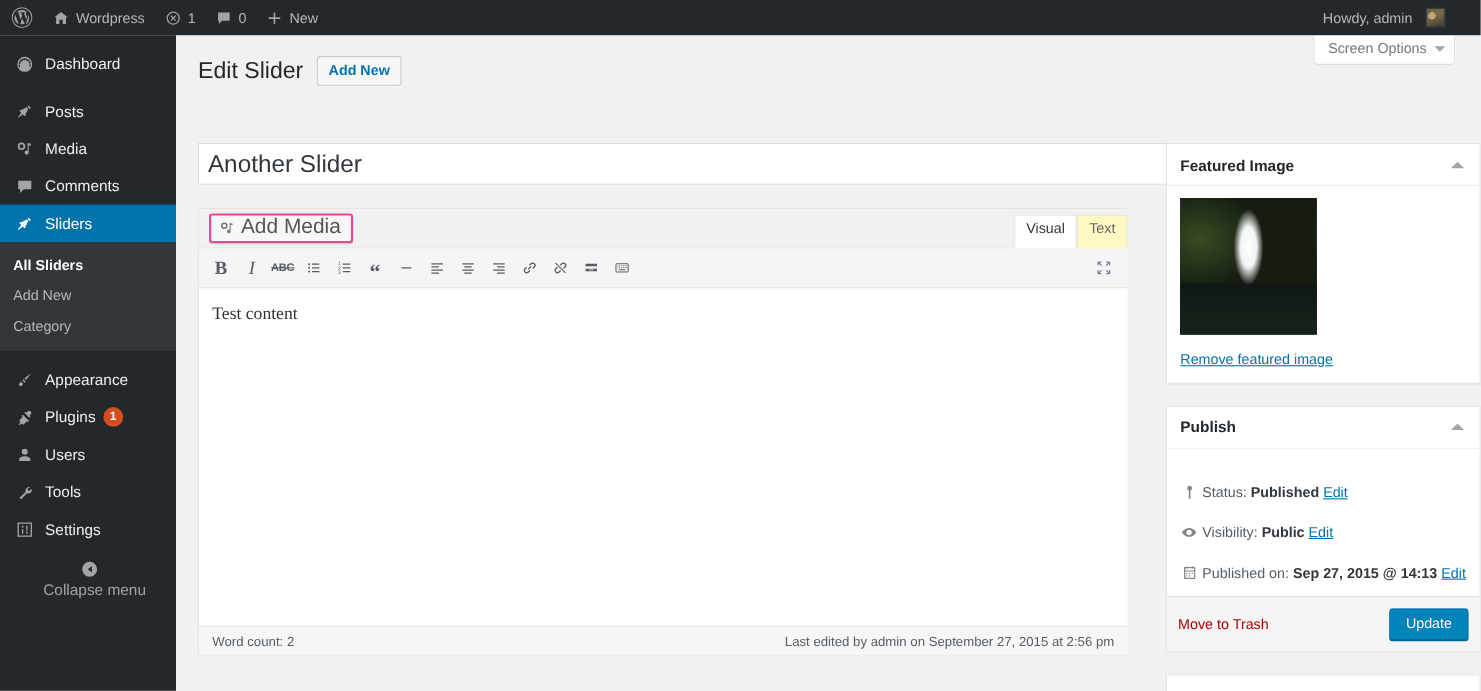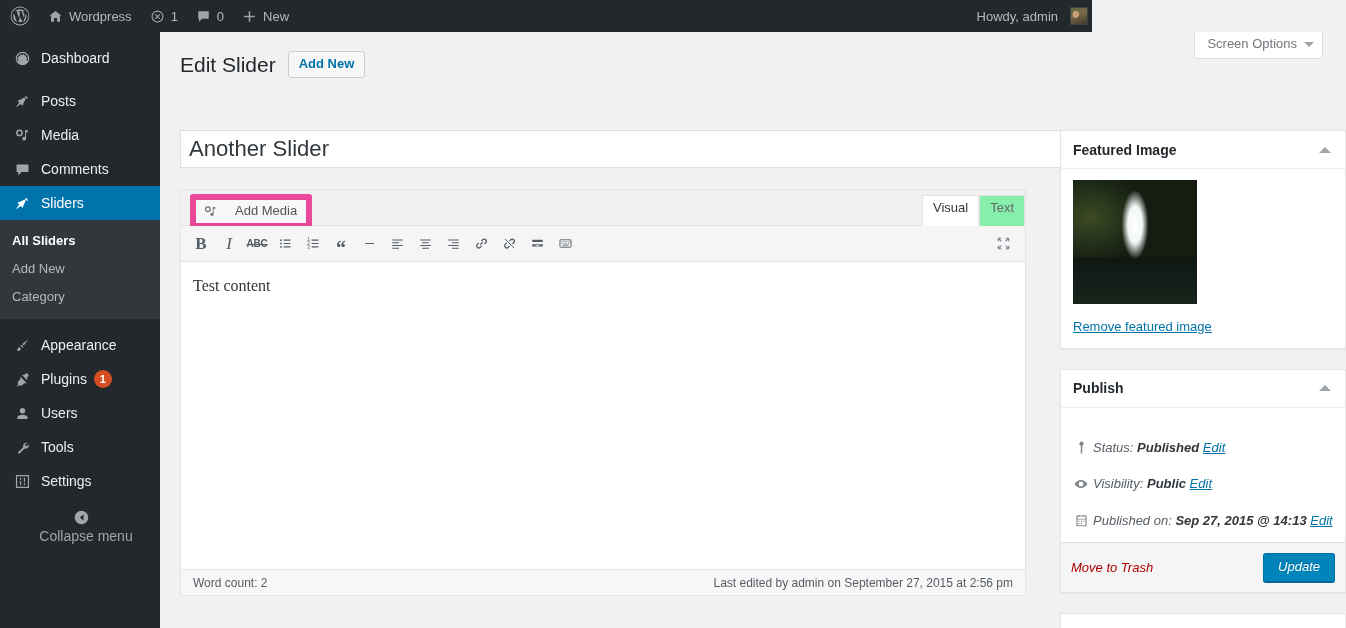--- a/index.html
+++ b/index.html
@@ -9,21 +9,21 @@
     overflow: hidden;
     background: #f1f1f1;
     font-family: "Liberation Sans", sans-serif;
     font-size: 13px;
     color: #444;
   }
 
   
   #adminbar {
     position: absolute; top: 0; left: 0;
-    width: 1092px; height: 32px;
+    width: 1346px; height: 32px;
     background: #23282d;
     color: #b4b9be;
     font-size: 13px;
     display: flex; align-items: flex-end;
     z-index: 50;
   }
   .ab-item {
     height: 32px; display: flex; align-items: center;
     padding: 0 9px; gap: 6px;
     color: #b4b9be; cursor: pointer; white-space: nowrap;
@@ -183,37 +183,37 @@
     padding: 0;
     background: #f1f1f1;
     height: 36px;
     position: relative;
     border-bottom: 1px solid #e5e5e5;
   }
   .wp-media-buttons {
     position: absolute; left: 9px; top: 4px;
   }
   .btn-addmedia {
-    display: inline-flex; align-items: center; gap: 17px;
+    display: inline-flex; align-items: center; gap: 5px;
     background: #f7f7f7;
-    border: 6px solid #ec4899;
+    border: 2px solid #ec4899;
     border-radius: 3px;
     color: #555;
-    font-size: 13px;
+    font-size: 19px;
     padding: 3px 9px 4px 7px;
     cursor: pointer;
     line-height: 16px;
     box-shadow: 0 1px 0 #ccc;
   }
   .wp-editor-tabs {
     position: absolute; right: 0; top: 5px;
     display: flex;
   }
   .wp-switch-editor {
-    background: #86efac;
+    background: #fef9c3;
     border: 1px solid #e5e5e5;
     border-bottom: none;
     color: #666;
     font-size: 13px;
     padding: 4px 10px 6px;
     margin-left: 0;
     cursor: pointer;
     line-height: 16px;
     height: 31px;
   }
@@ -313,21 +313,21 @@
   .thumb-link {
     display: inline-block;
     margin-top: 13px;
     color: #0073aa;
     text-decoration: underline;
     cursor: pointer;
     font-size: 13px;
   }
 
   
-  #submitdiv .inside { padding: 0; font-style: italic; }
+  #submitdiv .inside { padding: 0; }
   #minor-publishing { padding: 10px 10px 0; }
   #misc-publishing-actions { padding: 6px 0 0; }
   .misc-pub-section {
     display: flex; align-items: flex-start;
     padding: 6px 10px 10px;
     font-size: 13px;
     color: #555d66;
     line-height: 1.6;
     flex-wrap: wrap;
     gap: 2px;
@@ -405,21 +405,21 @@
     <span>
       <svg class="ico" width="15" height="15" viewBox="0 0 20 20" fill="#a0a5aa">
         <path d="M9 3h2v6h6v2h-6v6H9v-6H3V9h6z"></path>
       </svg>
     </span>
     <span>New</span>
   </div>
 
   <div class="ab-spacer"></div>
 
-  <div class="ab-item" style="padding-right:4px">
+  <div class="ab-item" style="padding-right:32px">
     <span>Howdy, admin</span>
     <span class="ab-avatar"></span>
   </div>
 </div>
 
 <div id="sidebar">
 
   <div class="menu-sep"></div>
 
   <div class="menu-item">

